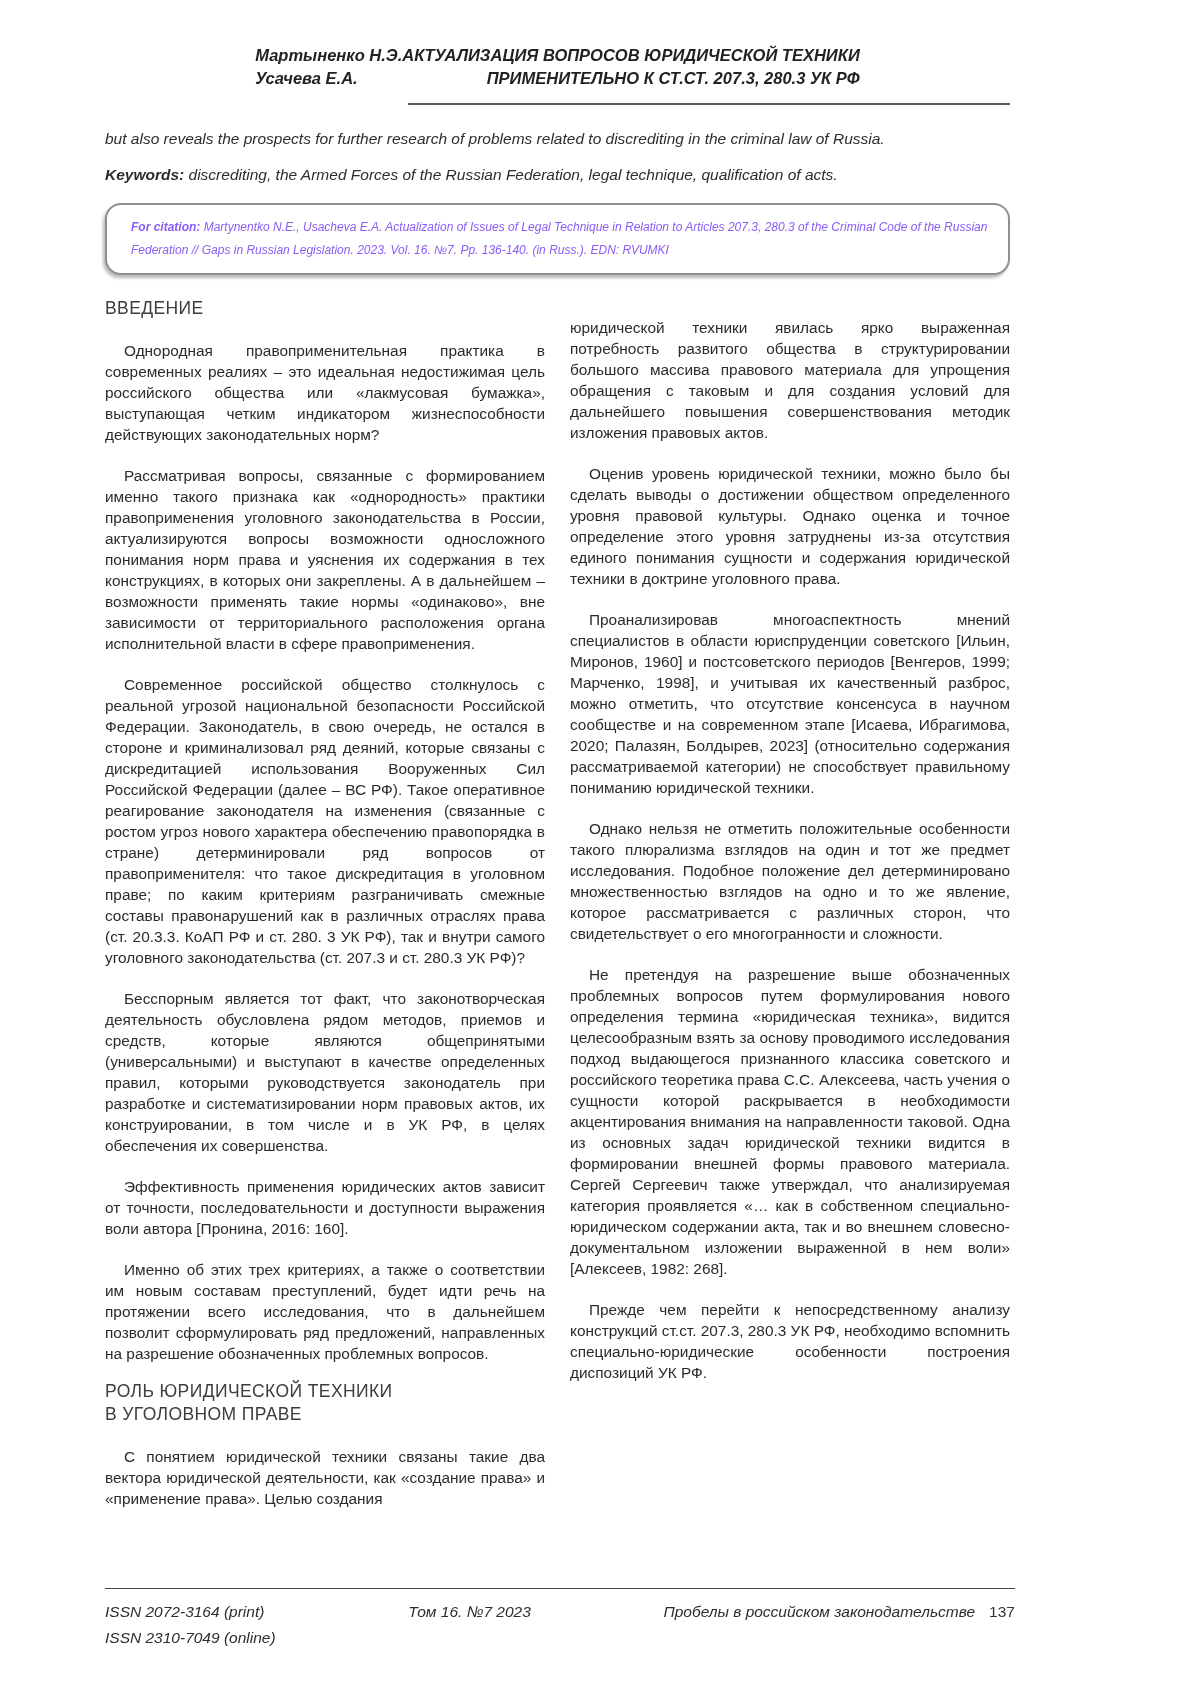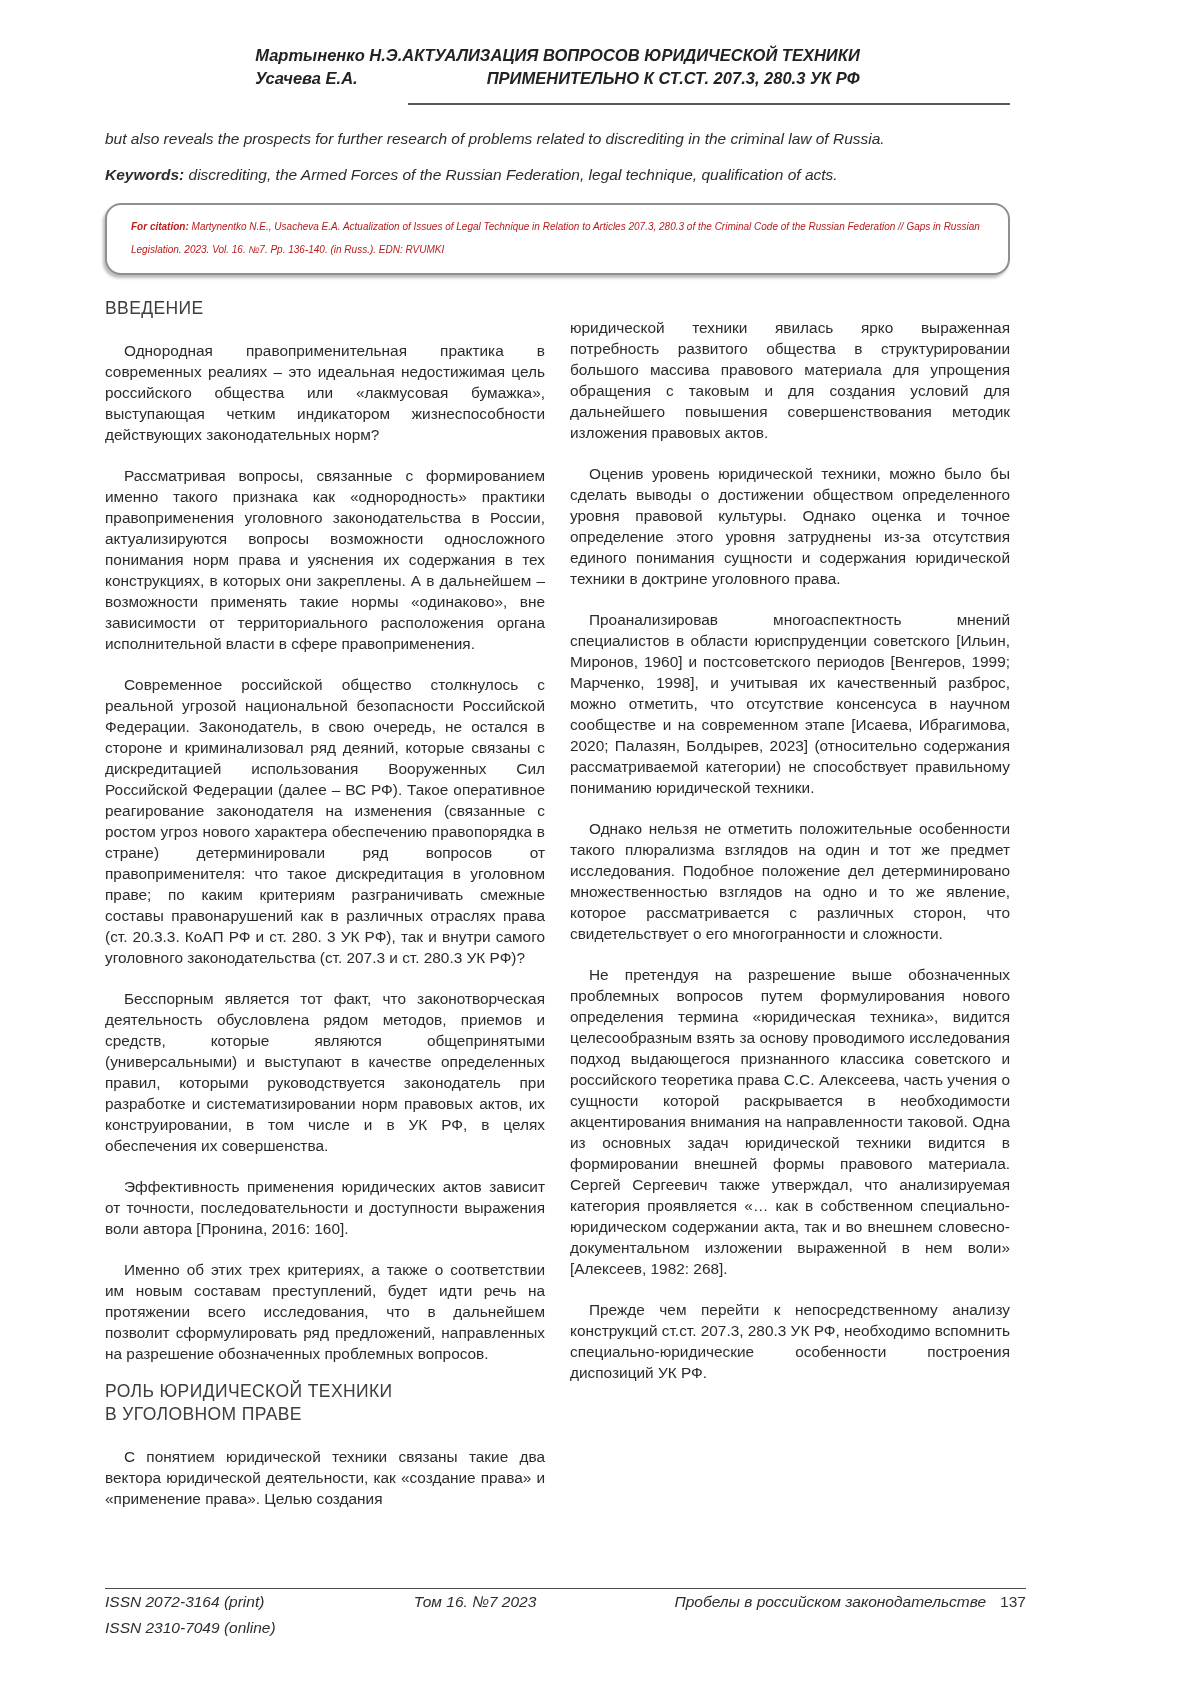--- a/index.html
+++ b/index.html
@@ -64,23 +64,23 @@
     line-height: 22px;
   }
   .keywords-label { font-weight: bold; }
 
   .citation-box {
     margin-top: 17px;
     border: 2px solid #8f8f8f;
     border-radius: 16px;
     padding: 11px 20px 12px 24px;
     font-style: italic;
-    font-size: 10px;
+    font-size: 12px;
     line-height: 22.5px;
-    color: #b91c1c;
+    color: #8b5cf6;
     box-shadow: -2px 3px 3px rgba(60,60,60,0.35);
     background: #fff;
   }
   .citation-label { font-weight: bold; }
 
   
   .columns {
     margin-top: 22px;
     display: flex;
     gap: 25px;
@@ -107,23 +107,24 @@
     hyphens: auto;
     margin-top: 20px;
     -webkit-hyphens: auto;
   }
   .no-indent { text-indent: 0; }
 
   
   .page-footer {
     position: absolute;
     left: 105px;
-    right: 174px;
+    right: 185px;
     top: 1588px;
     border-top: 1.5px solid #4a4a4a;
+    padding-top: 10px;
     display: flex;
     justify-content: space-between;
     align-items: flex-start;
     font-size: 15.5px;
     line-height: 26px;
     color: #2d2d2d;
   }
   .footer-issn { font-style: italic; }
   .footer-issue { font-style: italic; text-align: right; }
   .footer-right { display: flex; gap: 14px; align-items: flex-start; }

